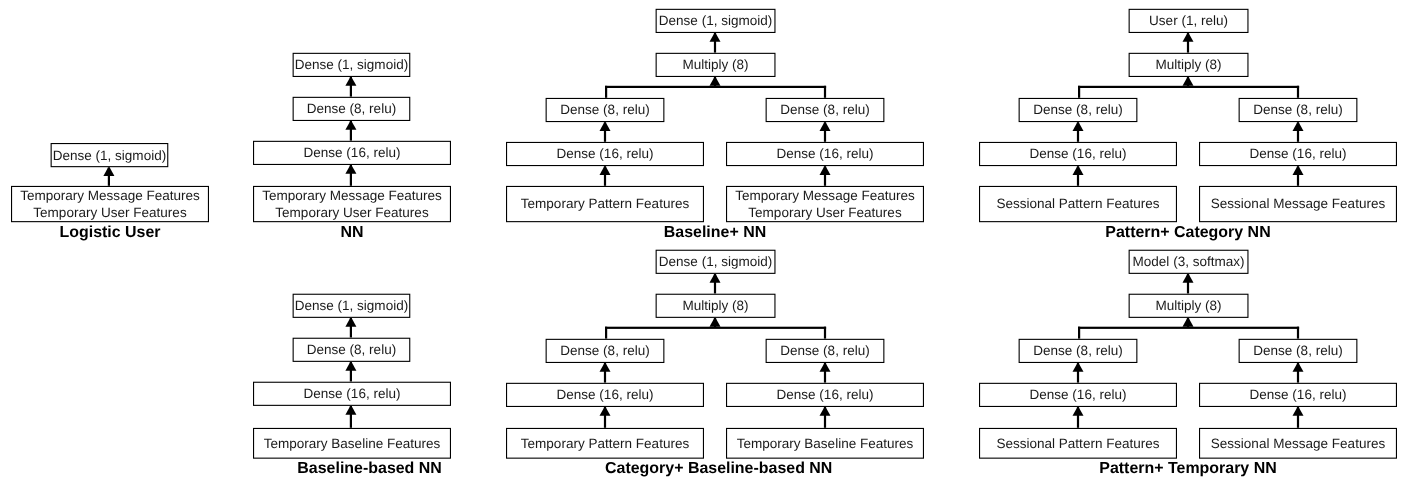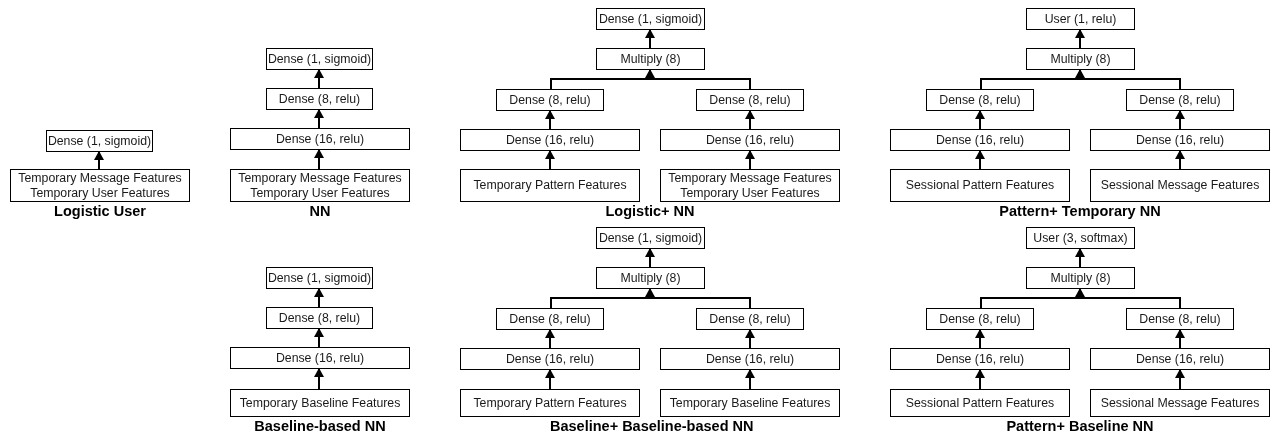--- a/index.html
+++ b/index.html
@@ -153,21 +153,21 @@
     </div>
     <div class="arrow" style="left:549px; top:151px; height:18px;"></div>
     <div class="arrow" style="left:749px; top:151px; height:18px;"></div>
     <div class="node" style="left:460px; top:169px; width:180px; height:33px;">
       <span class="ln">Temporary Pattern Features</span>
     </div>
     <div class="node" style="left:660px; top:169px; width:180px; height:33px;">
       <span class="ln">Temporary Message Features</span>
       <span class="ln">Temporary User Features</span>
     </div>
-    <div class="caption" style="left:550px; top:203px; width:200px;">Logistic+ NN</div>
+    <div class="caption" style="left:550px; top:203px; width:200px;">Baseline+ NN</div>
   </div>
 
   <div class="model">
     <div class="node" style="left:1026px; top:8px; width:109px; height:22px;">
       <span class="ln">User (1, relu)</span>
     </div>
     <div class="arrow" style="left:1079px; top:30px; height:18px;"></div>
     <div class="node" style="left:1026px; top:48px; width:109px; height:22px;">
       <span class="ln">Multiply (8)</span>
     </div>
@@ -190,40 +190,40 @@
       <span class="ln">Dense (16, relu)</span>
     </div>
     <div class="arrow" style="left:979px; top:151px; height:18px;"></div>
     <div class="arrow" style="left:1179px; top:151px; height:18px;"></div>
     <div class="node" style="left:890px; top:169px; width:180px; height:33px;">
       <span class="ln">Sessional Pattern Features</span>
     </div>
     <div class="node" style="left:1090px; top:169px; width:180px; height:33px;">
       <span class="ln">Sessional Message Features</span>
     </div>
-    <div class="caption" style="left:980px; top:203px; width:200px;">Pattern+ Temporary NN</div>
+    <div class="caption" style="left:980px; top:203px; width:200px;">Pattern+ Category NN</div>
   </div>
 
   <div class="model">
     <div class="node" style="left:266px; top:267px; width:107px; height:22px;">
       <span class="ln">Dense (1, sigmoid)</span>
     </div>
     <div class="arrow" style="left:318px; top:289px; height:18px;"></div>
     <div class="node" style="left:266px; top:307px; width:107px; height:22px;">
       <span class="ln">Dense (8, relu)</span>
     </div>
     <div class="arrow" style="left:318px; top:329px; height:18px;"></div>
     <div class="node" style="left:230px; top:347px; width:180px; height:22px;">
       <span class="ln">Dense (16, relu)</span>
     </div>
     <div class="arrow" style="left:318px; top:369px; height:20px;"></div>
     <div class="node" style="left:230px; top:389px; width:180px; height:28px;">
       <span class="ln">Temporary Baseline Features</span>
     </div>
-    <div class="caption" style="left:220px; top:418px; width:200px;">Baseline-based NN</div>
+    <div class="caption" style="left:236px; top:418px; width:200px;">Baseline-based NN</div>
   </div>
 
   <div class="model">
     <div class="node" style="left:596px; top:227px; width:109px; height:22px;">
       <span class="ln">Dense (1, sigmoid)</span>
     </div>
     <div class="arrow" style="left:649px; top:249px; height:18px;"></div>
     <div class="node" style="left:596px; top:267px; width:109px; height:22px;">
       <span class="ln">Multiply (8)</span>
     </div>
@@ -246,26 +246,26 @@
       <span class="ln">Dense (16, relu)</span>
     </div>
     <div class="arrow" style="left:549px; top:370px; height:19px;"></div>
     <div class="arrow" style="left:749px; top:370px; height:19px;"></div>
     <div class="node" style="left:460px; top:389px; width:180px; height:28px;">
       <span class="ln">Temporary Pattern Features</span>
     </div>
     <div class="node" style="left:660px; top:389px; width:180px; height:28px;">
       <span class="ln">Temporary Baseline Features</span>
     </div>
-    <div class="caption" style="left:550px; top:418px; width:200px;">Baseline+ Baseline-based NN</div>
+    <div class="caption" style="left:550px; top:418px; width:200px;">Category+ Baseline-based NN</div>
   </div>
 
   <div class="model">
     <div class="node" style="left:1026px; top:227px; width:109px; height:22px;">
-      <span class="ln">User (3, softmax)</span>
+      <span class="ln">Model (3, softmax)</span>
     </div>
     <div class="arrow" style="left:1079px; top:249px; height:18px;"></div>
     <div class="node" style="left:1026px; top:267px; width:109px; height:22px;">
       <span class="ln">Multiply (8)</span>
     </div>
     <div class="arrow" style="left:1079px; top:289px; height:9px;"></div>
     <div class="hbar" style="left:980px; top:297px; width:201px;"></div>
     <div class="leg" style="left:980px; top:297px; height:11px;"></div>
     <div class="leg" style="left:1179px; top:297px; height:11px;"></div>
     <div class="node" style="left:926px; top:308px; width:108px; height:22px;">
@@ -283,16 +283,16 @@
       <span class="ln">Dense (16, relu)</span>
     </div>
     <div class="arrow" style="left:979px; top:370px; height:19px;"></div>
     <div class="arrow" style="left:1179px; top:370px; height:19px;"></div>
     <div class="node" style="left:890px; top:389px; width:180px; height:28px;">
       <span class="ln">Sessional Pattern Features</span>
     </div>
     <div class="node" style="left:1090px; top:389px; width:180px; height:28px;">
       <span class="ln">Sessional Message Features</span>
     </div>
-    <div class="caption" style="left:980px; top:418px; width:200px;">Pattern+ Baseline NN</div>
+    <div class="caption" style="left:980px; top:418px; width:200px;">Pattern+ Temporary NN</div>
   </div>
 
 </div>
 
 </body></html>

